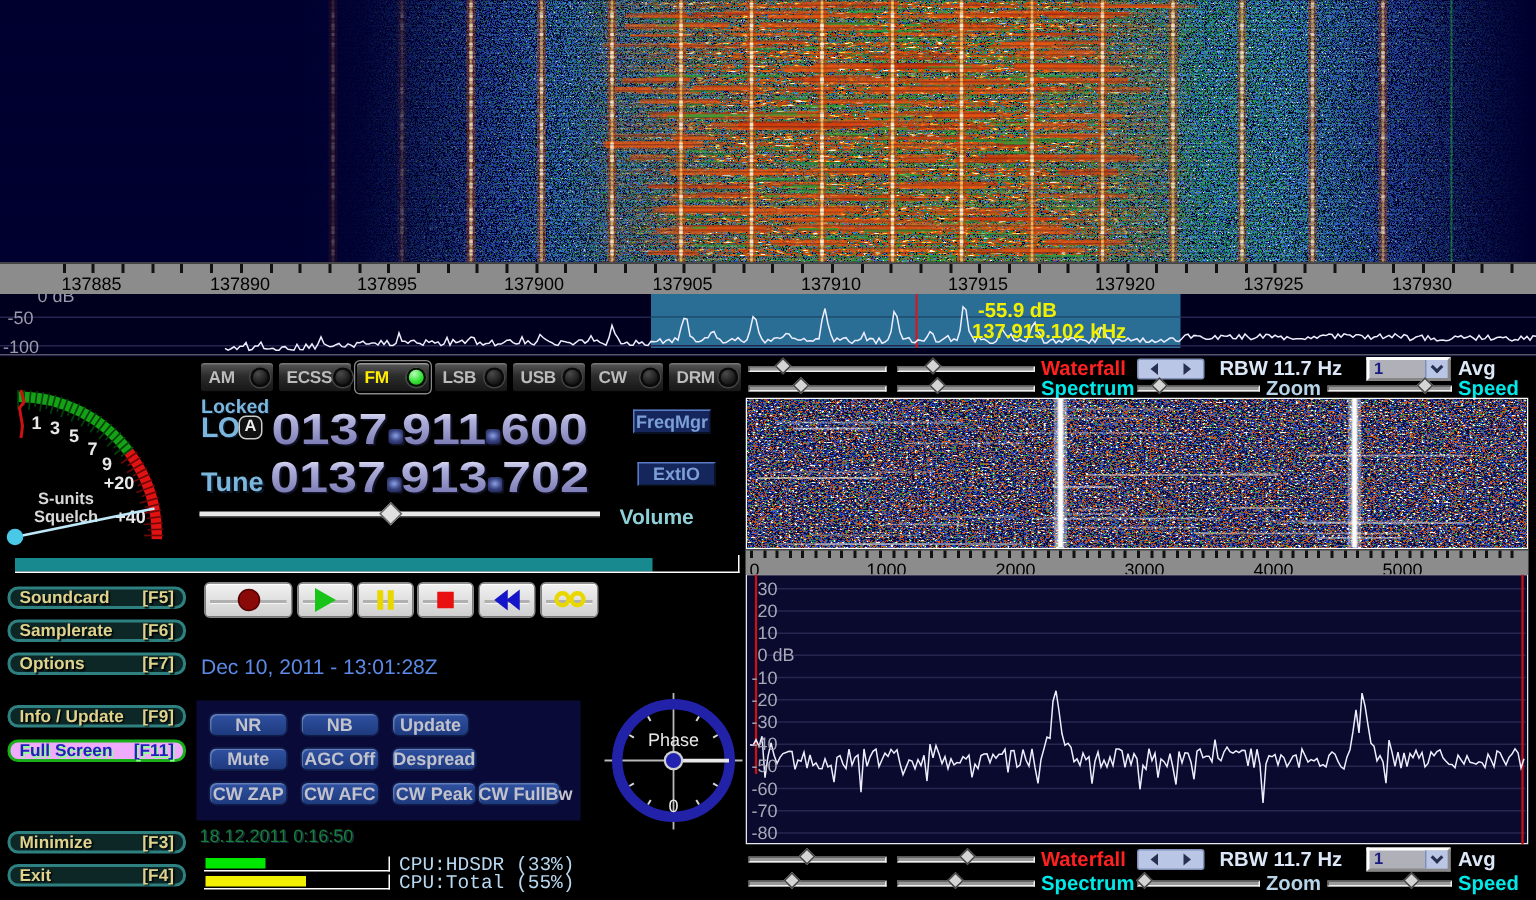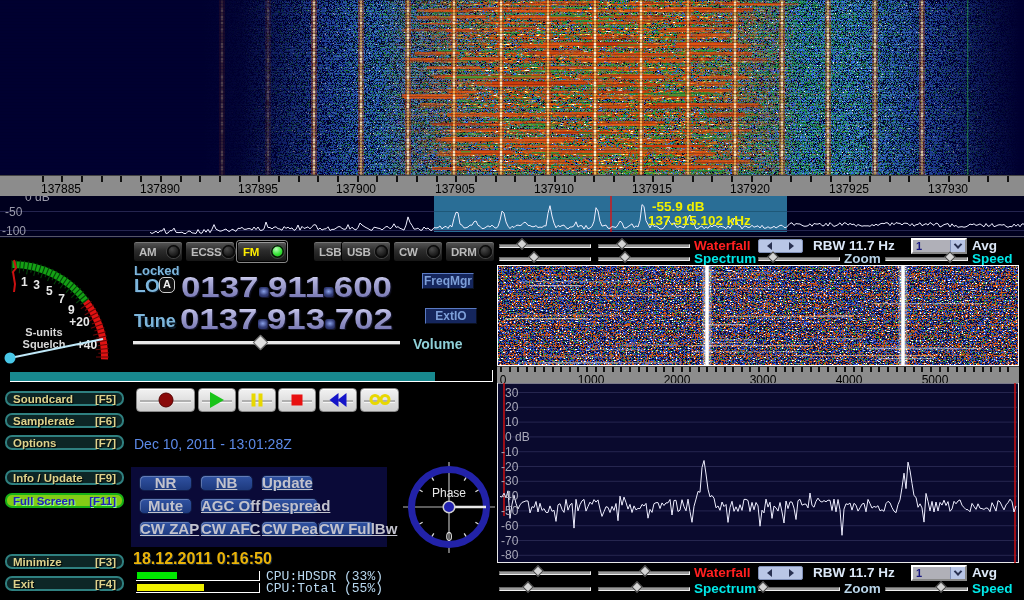--- a/index.html
+++ b/index.html
@@ -39,37 +39,37 @@
 
 .vtrack { position:absolute; background:#e8e8e8; height:3px; box-shadow:0 1px 0 #555; }
 .vthumb { position:absolute; width:11px; height:11px; background:#e0e0e0;
   border:1px solid #666; transform:rotate(45deg); }
 
 .tealbtn { position:absolute; left:5px; width:119px; height:15px;
   background:#0d2626; border:2px solid #2f8080; border-radius:7px;
   color:#ded28c; font-size:11.5px; font-weight:bold; white-space:nowrap;
   display:flex; justify-content:space-between; align-items:center; padding:0 6px;
   text-shadow:1px 1px 1px #000; }
-.tealbtn.green { background:#84cc16; border-color:#18b018; color:#2222bb;
+.tealbtn.green { background:#f0abfc; border-color:#18b018; color:#2222bb;
   text-shadow:1px 1px 0px #90ff90; }
 
 .pbtn { position:absolute; top:388px; width:53px; height:24px;
   background:linear-gradient(#f2f2f2,#cfcfcf); border:1px solid #888;
   border-radius:4px; box-shadow:inset 0 1px 0 #fff; }
 .pbtn:before { content:""; position:absolute; left:3px; right:3px; top:11px;
   height:2px; background:#b0b0b0; border-bottom:1px solid #f5f5f5; }
 .picon { position:absolute; left:50%; top:50%; transform:translate(-50%,-50%); z-index:2; }
 .picon span { position:absolute; display:block; }
 
 #dsppanel { position:absolute; left:131px; top:467px; width:256px; height:80px;
   background:#0a0a38; }
 .dspbtn { position:absolute; height:16px; background:linear-gradient(#3052a2,#1e3a7e);
-  border-radius:5px; border:1px solid #101c48; color:#c2c2cc; font-size:15px;
+  border-radius:5px; border:1px solid #101c48; color:#c2c2cc; font-size:12px;
   font-weight:bold; text-align:center; line-height:14px; white-space:nowrap;
-  box-shadow:inset 1px 1px 0 rgba(255,255,255,.25);text-decoration:underline; }
+  box-shadow:inset 1px 1px 0 rgba(255,255,255,.25); }
 
 .rtxt { position:absolute; font-size:13.5px; font-weight:bold; height:13px; line-height:13px; }
 .red { color:#ff2020; } .cyn { color:#00e8e8; }
 .wht { color:#dce8f8; } .lbl { color:#b8d4e8; }
 
 .sldtrack { position:absolute; height:4px; background:#999;
   border:1px solid #666; border-bottom-color:#eee; border-right-color:#eee; }
 .sldthumb { position:absolute; width:8px; height:8px; background:#d4d4d4;
   border:1px solid #444; transform:rotate(45deg); }
 
@@ -879,21 +879,21 @@
       <span class="led"></span>
     </div>
     <div class="modebtn" style="left:185px;top:241px;">
       <span class="mlabel">ECSS</span>
       <span class="led"></span>
     </div>
     <div class="modebtn active" style="left:237px;top:241px;">
       <span class="mlabel">FM</span>
       <span class="led on"></span>
     </div>
-<div class="modebtn" style="left:289px;top:241px;margin-left:24px;">
+<div class="modebtn" style="left:289px;top:241px;">
       <span class="mlabel">LSB</span>
       <span class="led"></span>
     </div>
     <div class="modebtn" style="left:341px;top:241px;">
       <span class="mlabel">USB</span>
       <span class="led"></span>
     </div>
     <div class="modebtn" style="left:393px;top:241px;">
       <span class="mlabel">CW</span>
       <span class="led"></span>
@@ -1006,21 +1006,21 @@
         <line x1="21.6" y1="34.0" x2="24.6" y2="35.8"></line>
         <line x1="34.0" y1="21.6" x2="35.7" y2="24.6"></line>
   </g>
   <line x1="51" y1="51" x2="88" y2="51" stroke="#e8e8e8" stroke-width="2.5"></line>
   <circle cx="51" cy="51" r="6.5" fill="#d0d0d0"></circle>
   <circle cx="51" cy="51" r="5" fill="#2222b0"></circle>
   <text x="51" y="41" text-anchor="middle" font-size="12" fill="#e8e8e8">Phase</text>
   <text x="51" y="85" text-anchor="middle" font-size="12" fill="#e8e8e8">0</text>
 </svg>
 
-<div class="abs" style="left:133px;top:550px;font-size:16px;font-weight:bold;color:#eab308;
+<div class="abs" style="left:133px;top:550px;font-size:12px;font-weight:normal;color:#15803d;
      text-shadow:1px 1px 0 #1a2a3a">18.12.2011 0:16:50</div>
 <div class="cpubar" style="top:571px">
       <div class="cpufill" style="width:40px;background:#00e800"></div>
     </div>
 <div class="cputxt" style="top:569px">CPU:HDSDR (33%)</div>
 <div class="cpubar" style="top:583px">
       <div class="cpufill" style="width:67px;background:#f0f000"></div>
     </div>
 <div class="cputxt" style="top:581px">CPU:Total (55%)</div>
 

